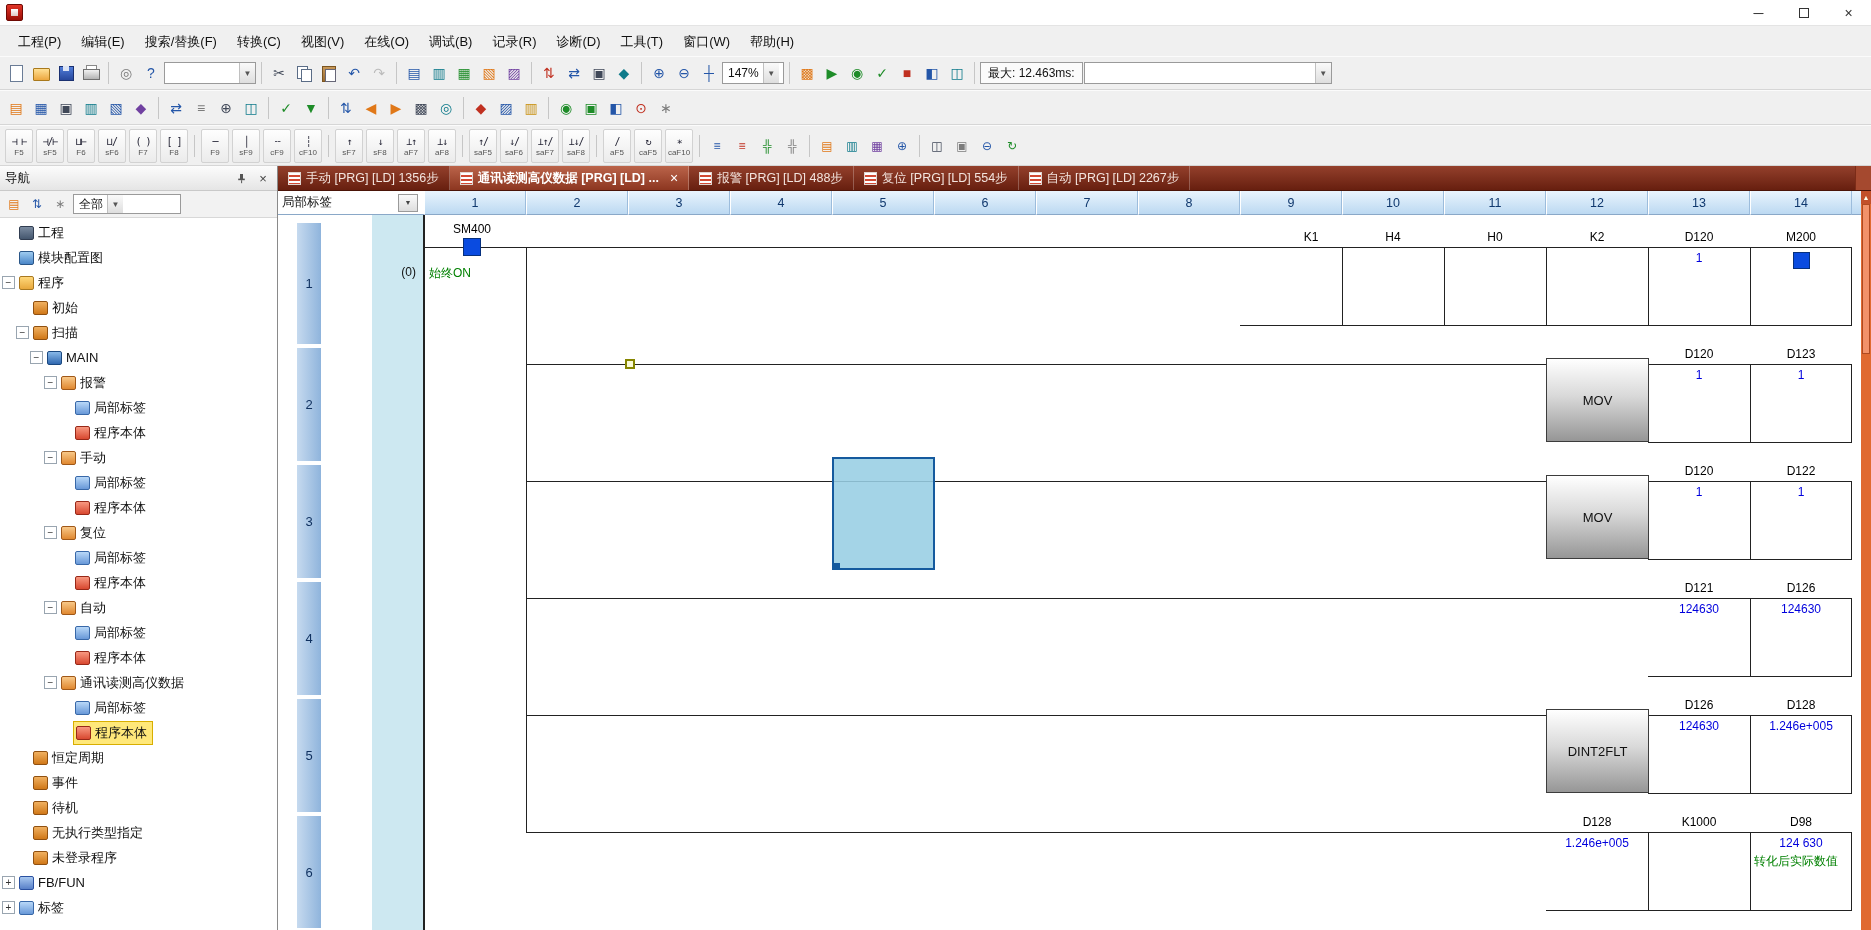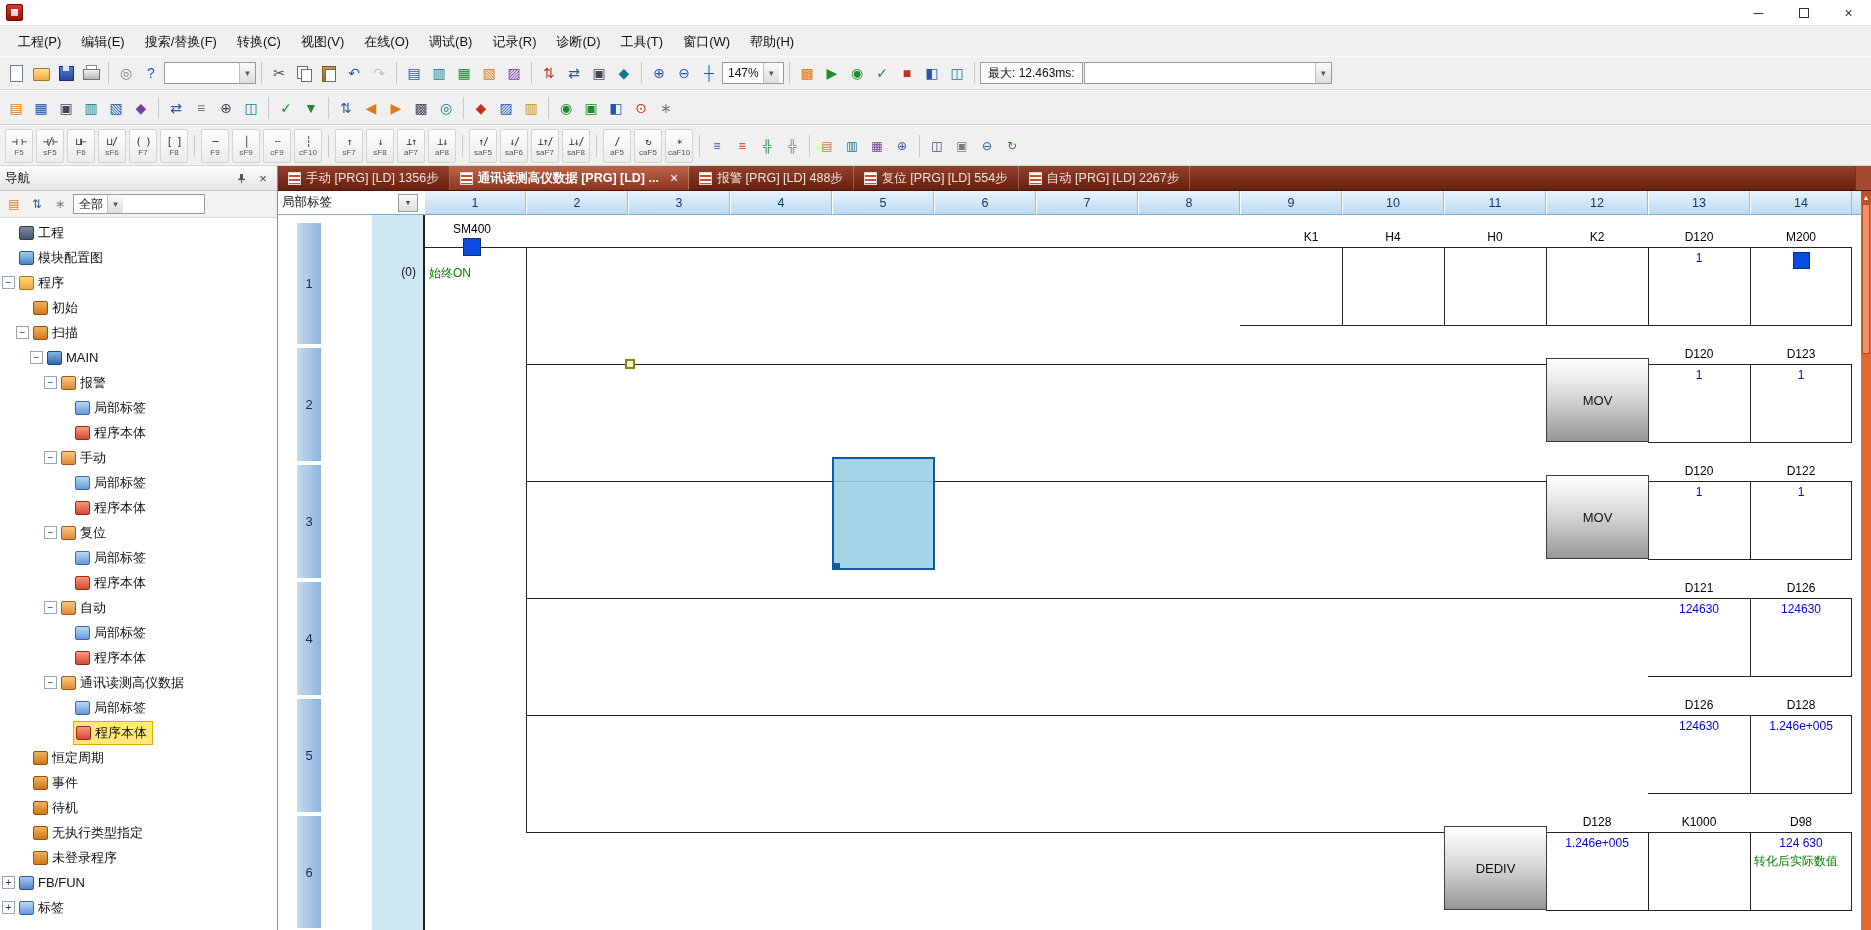--- a/index.html
+++ b/index.html
@@ -477,21 +477,21 @@
     <div class="navtb">
       <span class="tbtn" style="min-width:20px;height:20px">
           <span class="gs c-or">▤</span>
         </span>
       <span class="tbtn" style="min-width:20px;height:20px">
           <span class="gs c-blue">⇅</span>
         </span>
       <span class="tbtn" style="min-width:20px;height:20px">
           <span class="gs c-gray">∗</span>
         </span>
-      <span class="combo" style="width:132px;height:20px">
+      <span class="combo" style="width:108px;height:20px">
           <span>全部</span>
           <span class="arr">▼</span>
         </span>
     </div>
     <div class="tree">
       <div class="ti">
           <span class="ind" style="width:2px"></span>
           <span class="exp none"></span>
           <span class="hl">
             <span class="tic tic-proj"></span>
@@ -823,30 +823,30 @@
       <div class="hline" style="left:248px;top:407px;width:1326px"></div>
       <div class="hline" style="left:1370px;top:485px;width:204px"></div>
       <div class="vline" style="left:1472px;top:407px;height:78px"></div>
       <div class="vline" style="left:1573px;top:407px;height:78px"></div>
       <span class="op" style="left:1370px;top:390px">D121</span>
       <span class="opv" style="left:1370px;top:411px">124630</span>
       <span class="op" style="left:1472px;top:390px">D126</span>
       <span class="opv" style="left:1472px;top:411px">124630</span>
 
       <div class="hline" style="left:248px;top:524px;width:1326px"></div>
+      <div class="blk" style="left:1268px;top:518px">DINT2FLT</div>
       <div class="hline" style="left:1370px;top:602px;width:204px"></div>
       <div class="vline" style="left:1472px;top:524px;height:78px"></div>
       <div class="vline" style="left:1573px;top:524px;height:78px"></div>
       <span class="op" style="left:1370px;top:507px">D126</span>
       <span class="opv" style="left:1370px;top:528px">124630</span>
       <span class="op" style="left:1472px;top:507px">D128</span>
       <span class="opv" style="left:1472px;top:528px">1.246e+005</span>
 
       <div class="hline" style="left:248px;top:641px;width:1326px"></div>
-      <div class="blk" style="left:1166px;top:635px">DEDIV</div>
       <div class="hline" style="left:1268px;top:719px;width:306px"></div>
       <div class="vline" style="left:1370px;top:641px;height:78px"></div>
       <div class="vline" style="left:1472px;top:641px;height:78px"></div>
       <div class="vline" style="left:1573px;top:641px;height:78px"></div>
       <span class="op" style="left:1268px;top:624px">D128</span>
       <span class="opv" style="left:1268px;top:645px">1.246e+005</span>
       <span class="op" style="left:1370px;top:624px">K1000</span>
       <span class="op" style="left:1472px;top:624px">D98</span>
       <span class="opv" style="left:1472px;top:645px">124 630</span>
       <span class="opc" style="left:1476px;top:663px">转化后实际数值</span>

